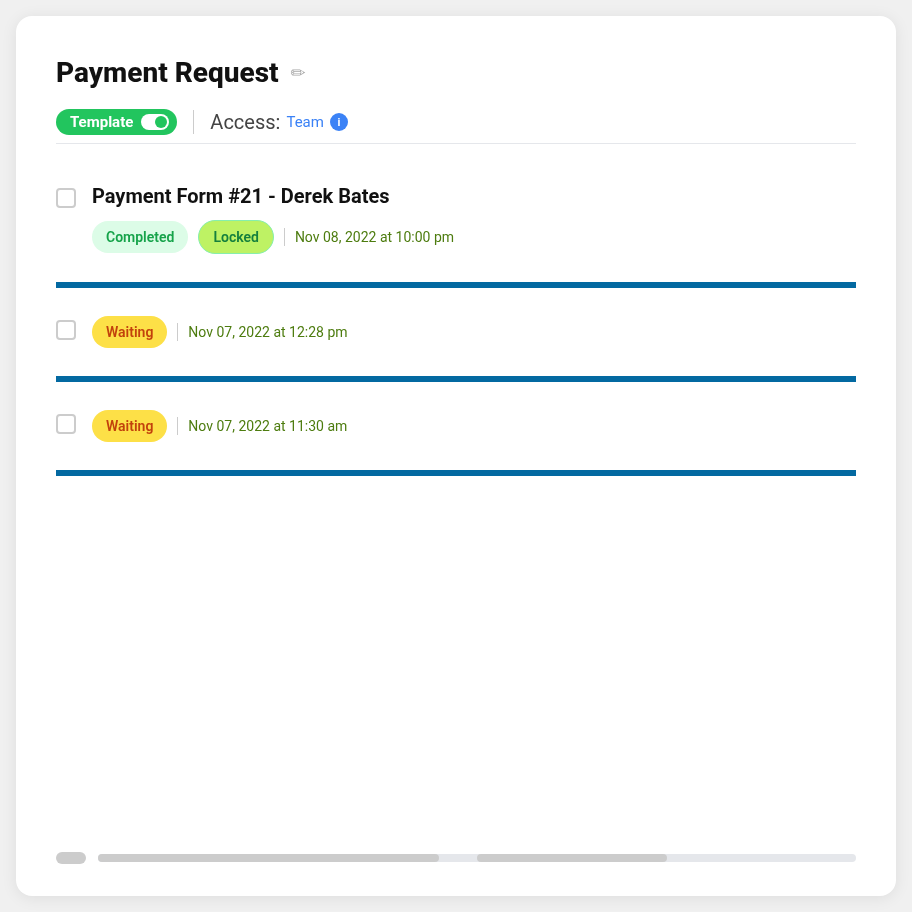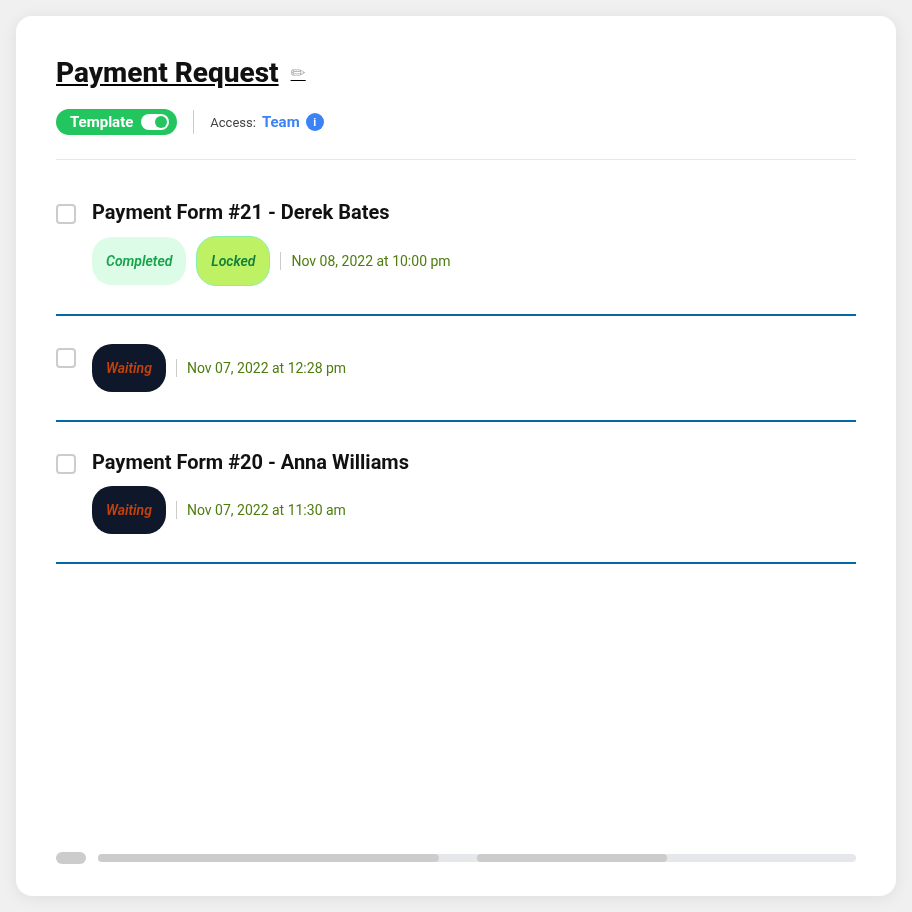--- a/index.html
+++ b/index.html
@@ -25,40 +25,39 @@
       padding: 40px 40px 40px 40px;
       box-shadow: 0 2px 16px rgba(0,0,0,0.08);
       position: relative;
     }
 
     .header-row {
       display: flex;
       align-items: center;
       gap: 12px;
       margin-bottom: 20px;
-      text-decoration: underline;
     }
 
     .page-title {
       font-size: 28px;
       font-weight: 800;
       color: #111111;
     }
 
     .edit-icon {
       color: #aaaaaa;
       font-size: 18px;
       cursor: pointer;
     }
 
     .meta-row {
       display: flex;
       align-items: center;
       gap: 16px;
-      margin-bottom: 24px;
+      margin-bottom: 8px;
     }
 
     .template-badge {
       display: flex;
       align-items: center;
       background: #22c55e;
       border-radius: 20px;
       padding: 4px 8px 4px 14px;
       gap: 8px;
     }
@@ -97,27 +96,27 @@
 
     .access-row {
       display: flex;
       align-items: center;
       gap: 6px;
       font-size: 15px;
       color: #444444;
     }
 
     .access-label {
-      font-size: 13px;
+      font-size: 20px;
       color: #444444;
     }
 
     .access-team {
       color: #3b82f6;
-      font-weight: 700;
+      font-weight: 400;
       font-size: 15px;
     }
 
     .info-icon {
       width: 18px;
       height: 18px;
       background: #3b82f6;
       border-radius: 50%;
       color: white;
       font-size: 11px;
@@ -138,21 +137,21 @@
       display: flex;
       flex-direction: column;
       gap: 0;
     }
 
     .form-item {
       display: flex;
       align-items: flex-start;
       gap: 16px;
       padding: 28px 0;
-      border-bottom: 2px solid #0369a1;
+      border-bottom: 6px solid #0369a1;
     }
 
     .form-item:first-child {
       padding-top: 16px;
     }
 
     .checkbox {
       width: 20px;
       height: 20px;
       border: 2px solid #cccccc;
@@ -177,39 +176,38 @@
     }
 
     .form-meta {
       display: flex;
       align-items: center;
       gap: 10px;
     }
 
     .badge {
       border-radius: 20px;
-      padding: 16px 14px;
+      padding: 8px 14px;
       font-size: 14px;
       font-weight: 600;
-      font-style: italic;
     }
 
     .badge-completed {
       background: #dcfce7;
       color: #16a34a;
     }
 
     .badge-locked {
       background: #bef264;
       color: #15803d;
       border: 1px solid #86efac;
     }
 
     .badge-waiting {
-      background: #0f172a;
+      background: #fde047;
       color: #c2410c;
     }
 
     .divider-small {
       width: 1px;
       height: 18px;
       background: #cccccc;
     }
 
     .form-date {
@@ -311,21 +309,20 @@
           <span class="badge badge-waiting">Waiting</span>
           <div class="divider-small"></div>
           <span class="form-date">Nov 07, 2022 at 12:28 pm</span>
         </div>
       </div>
     </div>
 
     <div class="form-item">
       <div class="checkbox"></div>
       <div class="form-content">
-        <span class="form-title">Payment Form #20 - Anna Williams</span>
         <div class="form-meta">
           <span class="badge badge-waiting">Waiting</span>
           <div class="divider-small"></div>
           <span class="form-date">Nov 07, 2022 at 11:30 am</span>
         </div>
       </div>
     </div>
 
   </div>
 

